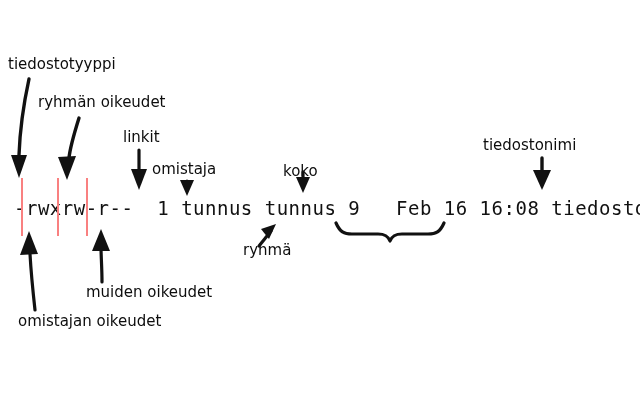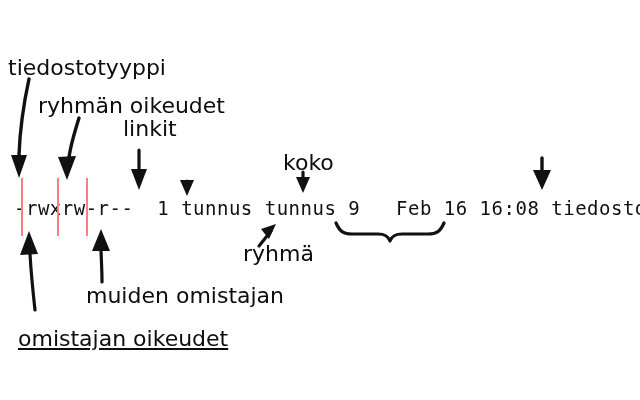--- a/index.html
+++ b/index.html
@@ -7,21 +7,21 @@
     width:640px;height:400px;
     background:#ffffff;
     font-family:"DejaVu Sans", sans-serif;
     overflow:hidden;
     position:relative;
   }
   #stage{position:absolute;inset:0;width:640px;height:400px;}
   .lbl{
     position:absolute;
     font-family:"DejaVu Sans", sans-serif;
-    font-size:22px;
+    font-size:15px;
     color:#0d0d0d;
     white-space:nowrap;
     line-height:1;
   }
   .listing{
     position:absolute;
     font-family:"DejaVu Sans Mono", monospace;
     font-size:19px;
     letter-spacing:0.5px;
     color:#111111;
@@ -39,38 +39,40 @@
 </style>
 </head>
 <body>
 
 <div id="stage">
 
   <div class="lbl" style="left:8px;  top:57px;">tiedostotyyppi</div>
 
   <div class="lbl" style="left:38px; top:95px;">ryhmän oikeudet</div>
 
-  <div class="lbl" style="left:123px;top:118px;">linkit</div>
+  <div class="lbl" style="left:123px;top:130px;">linkit</div>
 
+  <div class="lbl" style="left:152px;top:162px;">omistaja</div>
 
-  <div class="lbl" style="left:283px;top:152px;text-align:right;">koko</div>
+  <div class="lbl" style="left:283px;top:164px;text-align:right;">koko</div>
 
+  <div class="lbl" style="left:483px;top:138px;">tiedostonimi</div>
 
   <div class="listing" style="left:14px; top:199px;">-rwxrw-r--  1 tunnus tunnus 9   Feb 16 16:08 tiedosto.txt</div>
 
   <div class="tick" style="left:21px; top:178px; height:58px;"></div>
   <div class="tick" style="left:57px; top:178px; height:58px;"></div>
   <div class="tick" style="left:86px; top:178px; height:58px;"></div>
 
   <div class="lbl" style="left:243px;top:243px;">ryhmä</div>
 
 
-  <div class="lbl" style="left:86px; top:285px;">muiden omistajan</div>
+  <div class="lbl" style="left:86px; top:285px;">muiden oikeudet</div>
 
-  <div class="lbl" style="left:18px; top:328px;text-decoration:underline;">omistajan oikeudet</div>
+  <div class="lbl" style="left:18px; top:314px;">omistajan oikeudet</div>
 
   <svg class="ink" viewBox="0 0 640 400">
 
     <g>
       <path d="M29,79 C24,102 20,128 19,155" stroke-width="3.4"></path>
       <polygon points="19,178 11,155 27,155"></polygon>
     </g>
 
     <g>
       <path d="M79,118 C74,134 70,148 69,158" stroke-width="3.4"></path>

